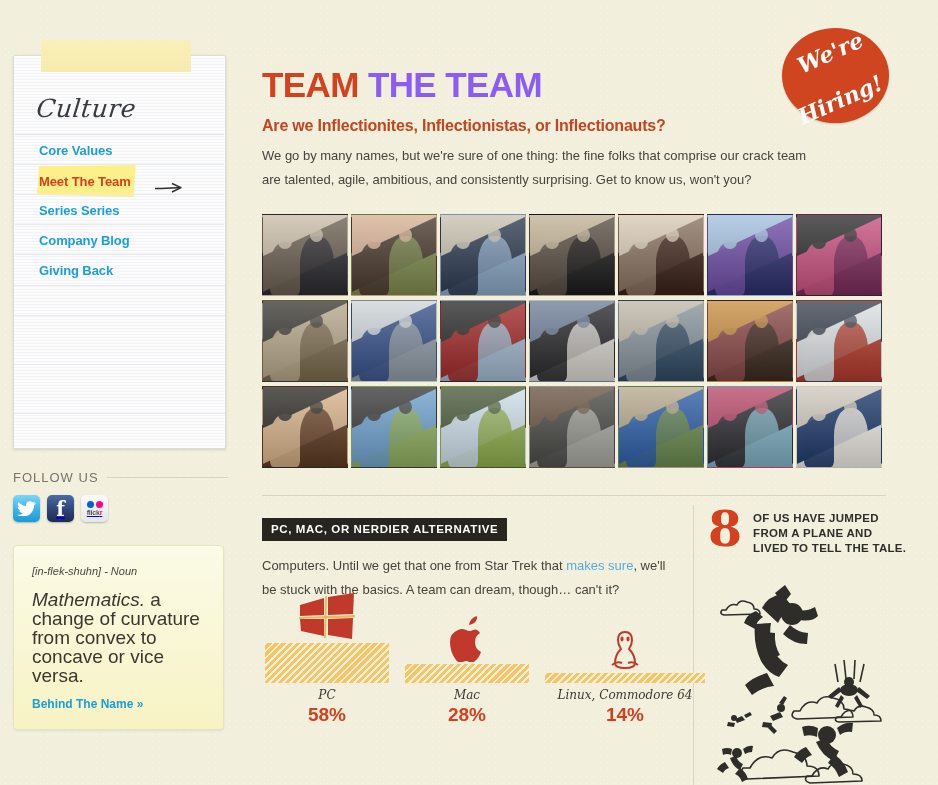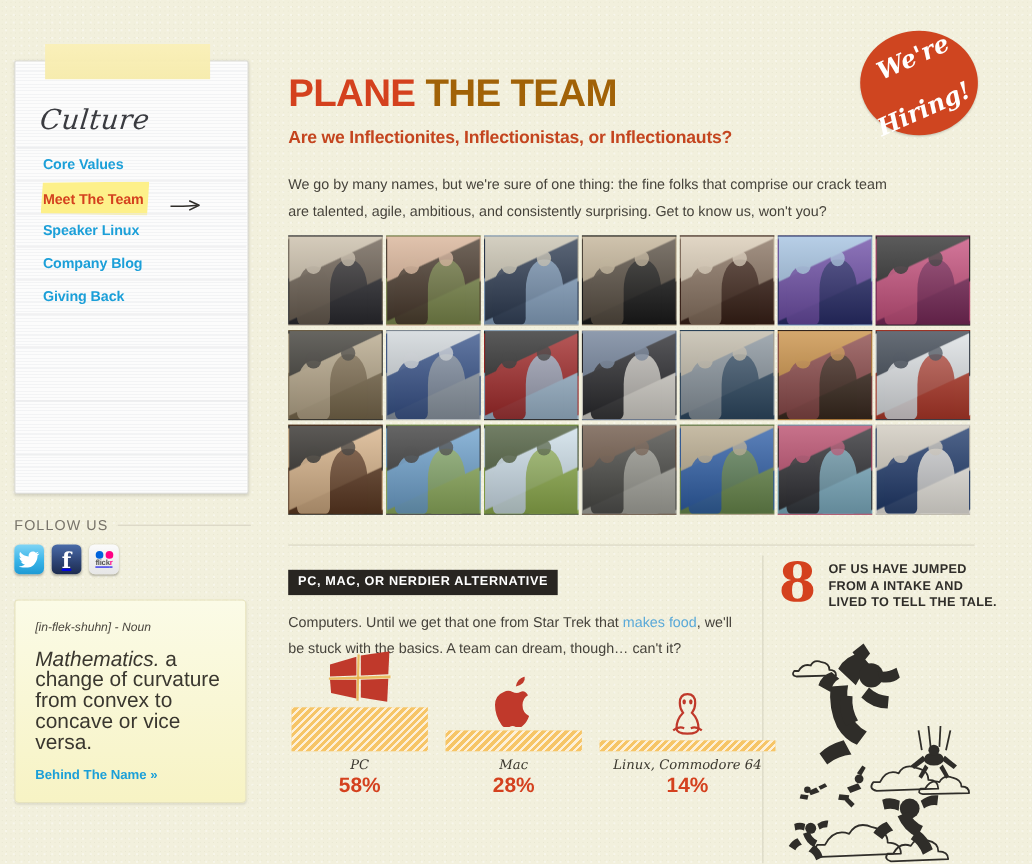--- a/index.html
+++ b/index.html
@@ -125,28 +125,28 @@
 
   
   .main{position:absolute;left:240px;top:0;width:698px;height:785px;}
 
   .title{
     position:absolute;left:22px;top:42px;
     font-size:35px;font-weight:bold;letter-spacing:-.6px;
     font-family:"Liberation Sans",sans-serif;
   }
   .title .t1{color:#d4411e;}
-  .title .t2{color:#a16207;}
+  .title .t2{color:#8b5cf6;}
 
   .subtitle{
     position:absolute;left:22px;top:104px;
     font-size:16px;color:#c4451f;letter-spacing:-.2px;
   }
   .lede{
-    position:absolute;left:22px;top:143px;width:548px;
+    position:absolute;left:22px;top:131px;width:548px;
     font-size:13px;color:#46433b;line-height:24px;
   }
 
   .hiring{
     position:absolute;left:542px;top:28px;
     width:107px;height:95px;border-radius:50%;
     background:#cf4520;
     box-shadow:0 1px 2px rgba(0,0,0,.18);
     color:#fff;
     display:flex;align-items:center;justify-content:center;
@@ -256,21 +256,21 @@
           <li class="active">
             <span class="hl"><a class="nav-link" href="#">Meet The Team</a></span>
             <span class="arrow-ico">
               <svg width="30" height="12" viewBox="0 0 30 12">
                 <path d="M1 6.5 C8 6.8 16 6.2 25 5.6" stroke="#2f2d29" stroke-width="1.4" fill="none"></path>
                 <path d="M18 1.5 L27 5.6 L18 10" stroke="#2f2d29" stroke-width="1.4" fill="none" stroke-linejoin="round"></path>
               </svg>
             </span>
           </li>
           <li>
-            <span class="hl"><a class="nav-link" href="#">Speaker Linux</a></span>
+            <span class="hl"><a class="nav-link" href="#">Series Series</a></span>
           </li>
           <li>
             <span class="hl"><a class="nav-link" href="#">Company Blog</a></span>
           </li>
           <li>
             <span class="hl"><a class="nav-link" href="#">Giving Back</a></span>
           </li>
         </ul>
         <div class="spacer-row"></div>
         <div class="spacer-row tall"></div>
@@ -309,21 +309,21 @@
     <div class="defbox">
       <div class="def-pron">[in-flek-shuhn] - Noun</div>
       <div class="def-body"><em>Mathematics.</em><span> a change of curvature from convex to concave or vice versa.</span></div>
       <a href="#" class="def-link">Behind The Name »</a>
     </div>
   </div>
 
   <div class="main">
 
     <h1 class="title">
-      <span class="t1">PLANE</span><span class="t2"> THE TEAM</span>
+      <span class="t1">TEAM</span><span class="t2"> THE TEAM</span>
     </h1>
 
     <div class="hiring">
       <span>
         <span>We're</span><br>
         <span>Hiring!</span>
       </span>
     </div>
 
     <h2 class="subtitle">Are we Inflectionites, Inflectionistas, or Inflectionauts?</h2>
@@ -477,21 +477,21 @@
           <i style="left: 56%; top: 16%; width: 16%; height: 18%; border-radius: 50%; background: rgb(207, 201, 189); opacity: 0.8;"></i>
           <i style="inset: 0px; background: linear-gradient(rgba(255, 255, 255, 0.22), rgba(0, 0, 0, 0.22));"></i>
         </div>
       </div>
 
     <div class="rule-h"></div>
     <div class="rule-v"></div>
 
     <div class="sec-pc">
       <span class="tag">PC, MAC, OR NERDIER ALTERNATIVE</span>
-      <p class="copy"><span>Computers. Until we get that one from Star Trek that </span><a href="#">makes food</a><span>, we'll be stuck with the basics. A team can dream, though… can't it?</span></p>
+      <p class="copy"><span>Computers. Until we get that one from Star Trek that </span><a href="#">makes sure</a><span>, we'll be stuck with the basics. A team can dream, though… can't it?</span></p>
 
       <div class="bars" id="os-bars">
           <div class="barcol" style="left: 0px; width: 124px;">
             <div class="bar" style="height: 40px; background: rgb(246, 197, 103);">
               <div class="bar-stripe"></div>
               <div class="os-icon"><svg width="58" height="48" viewBox="0 0 58 48">
                   <path fill="#c0392b" d="M2 12 L26 5 L26 22 L2 23z"></path>
                   <path fill="#c0392b" d="M30 4 L56 0 L55 21 L30 22z"></path>
                   <path fill="#c0392b" d="M2 26 L26 26 L26 43 L3 38z"></path>
                   <path fill="#c0392b" d="M30 26 L55 25 L54 46 L30 42z"></path>
@@ -529,21 +529,21 @@
           </div>
         </div>
     </div>
 
 
     <div class="stat">
       <div class="stat-top">
         <div class="stat-num">8</div>
         <div class="stat-txt">
           <span>OF US HAVE JUMPED</span><br>
-          <span>FROM A INTAKE AND</span><br>
+          <span>FROM A PLANE AND</span><br>
           <span>LIVED TO TELL THE TALE.</span>
         </div>
       </div>
     </div>
 
     <div class="sky">
       <svg width="210" height="213" viewBox="0 0 210 213">
         <g fill="none" stroke="#2f2d29" stroke-width="1.6" stroke-linejoin="round">
           <path d="M18 38 q4-7 11-5 q3-6 10-3 q7 1 7 7 q6 0 6 5 l-36 1 q-5-1-2-5z"></path>
           <path d="M92 139 q6-12 17-8 q5-9 16-5 q11 2 11 11 q9 0 9 8 l-56 2 q-8-2-3-8z"></path>

